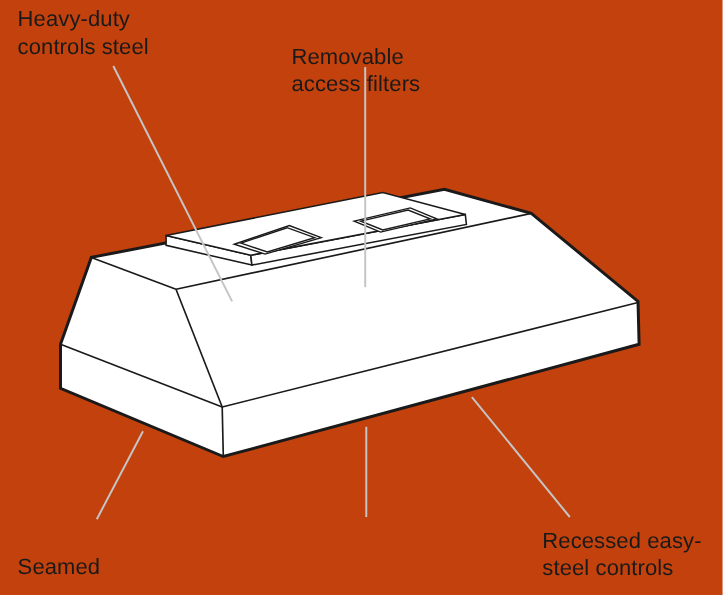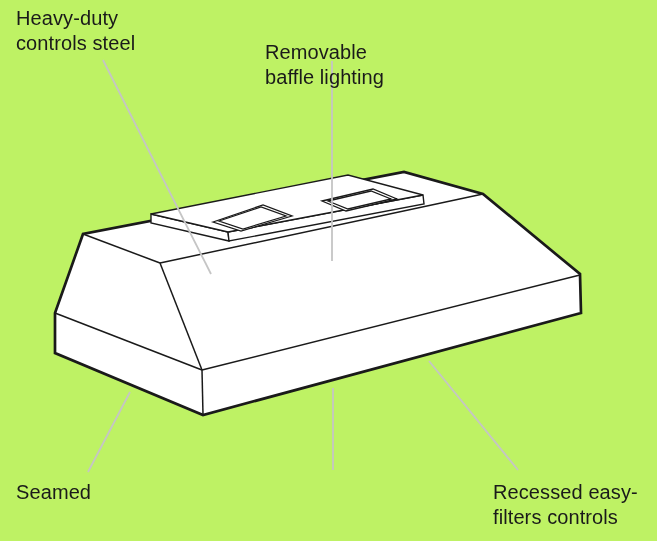--- a/index.html
+++ b/index.html
@@ -1,20 +1,20 @@
 <!DOCTYPE html>
 <html><head>
 <meta charset="utf-8">
 <style>
   html, body { margin: 0; padding: 0; background: #ffffff; }
   #stage {
     position: relative;
     width: 657px;
     height: 541px;
-    background: #bef264;
+    background: #c2410c;
     overflow: hidden;
     font-family: "Liberation Sans", "DejaVu Sans", sans-serif;
   }
   #artwork { position: absolute; left: 0; top: 0; }
   .callout {
     position: absolute;
     font-size: 20px;
     line-height: 25px;
     color: #1a1a1a;
     letter-spacing: 0.1px;
@@ -61,26 +61,26 @@
     </g>
   </svg>
 
   <div class="callout" style="left:16px; top:6px;">
     <div>Heavy-duty</div>
     <div>controls steel</div>
   </div>
 
   <div class="callout" style="left:265px; top:6px;margin-top:34px;">
     <div>Removable</div>
-    <div>baffle lighting</div>
+    <div>access filters</div>
   </div>
 
-  <div class="callout" style="left:16px; top:480px;">
+  <div class="callout" style="left:16px; top:504px;">
     <div>Seamed</div>
   </div>
 
 
   <div class="callout" style="left:493px; top:480px;">
     <div>Recessed easy-</div>
-    <div>filters controls</div>
+    <div>steel controls</div>
   </div>
 
 </div>
 
 </body></html>

